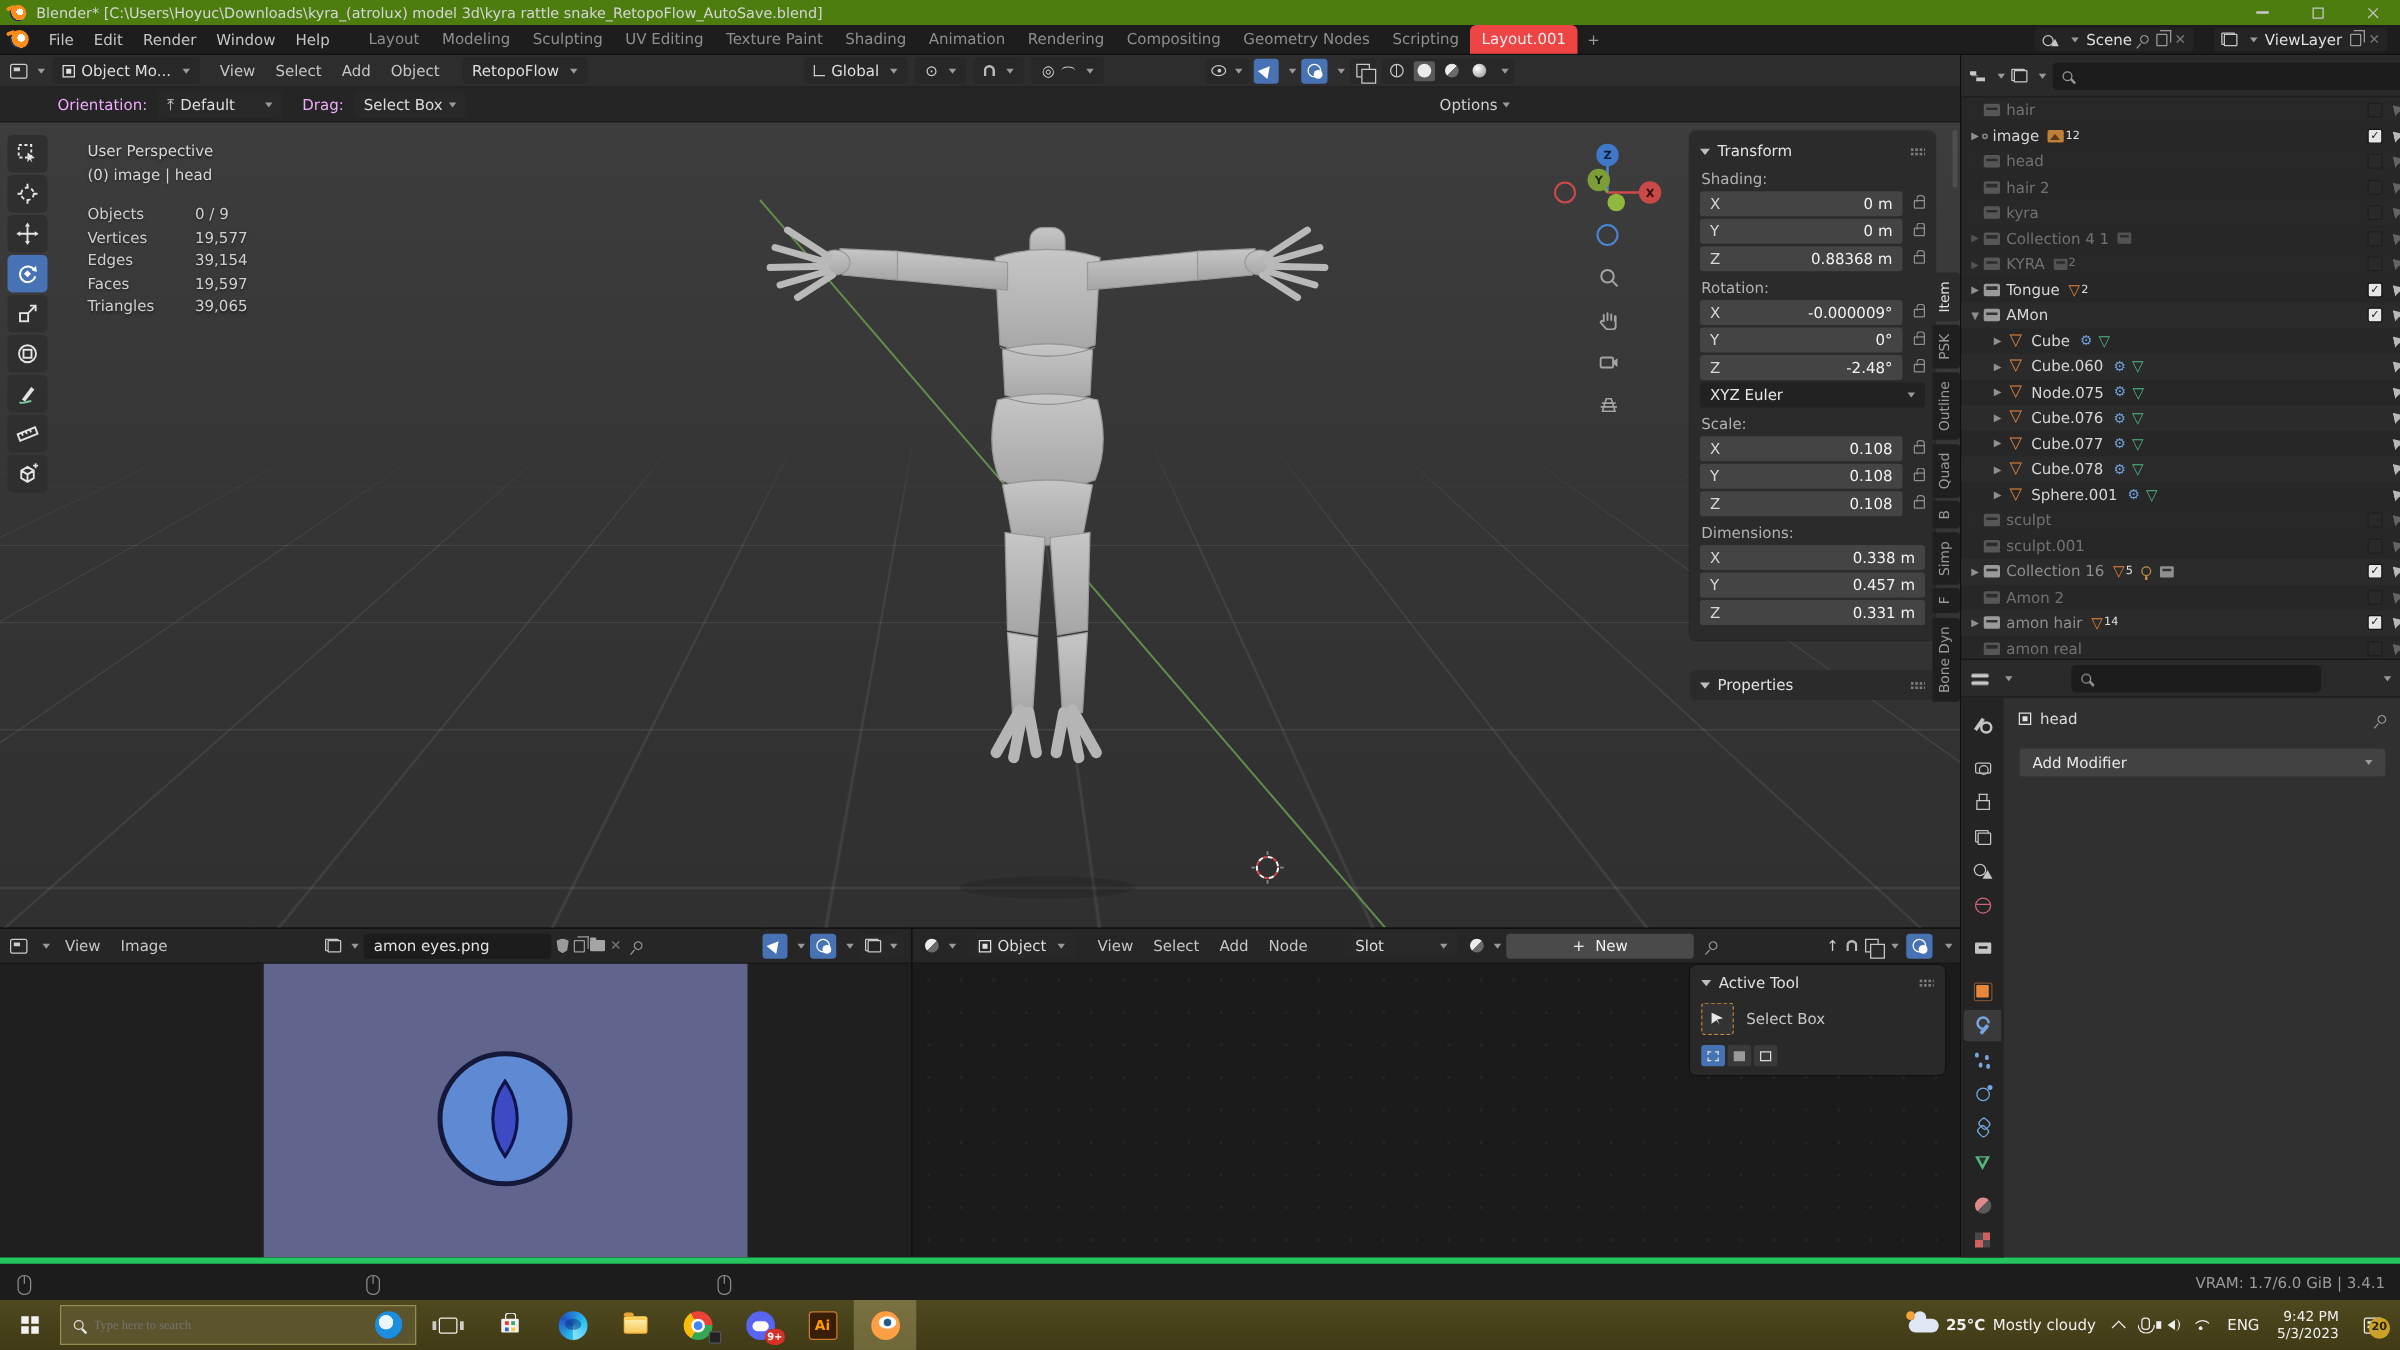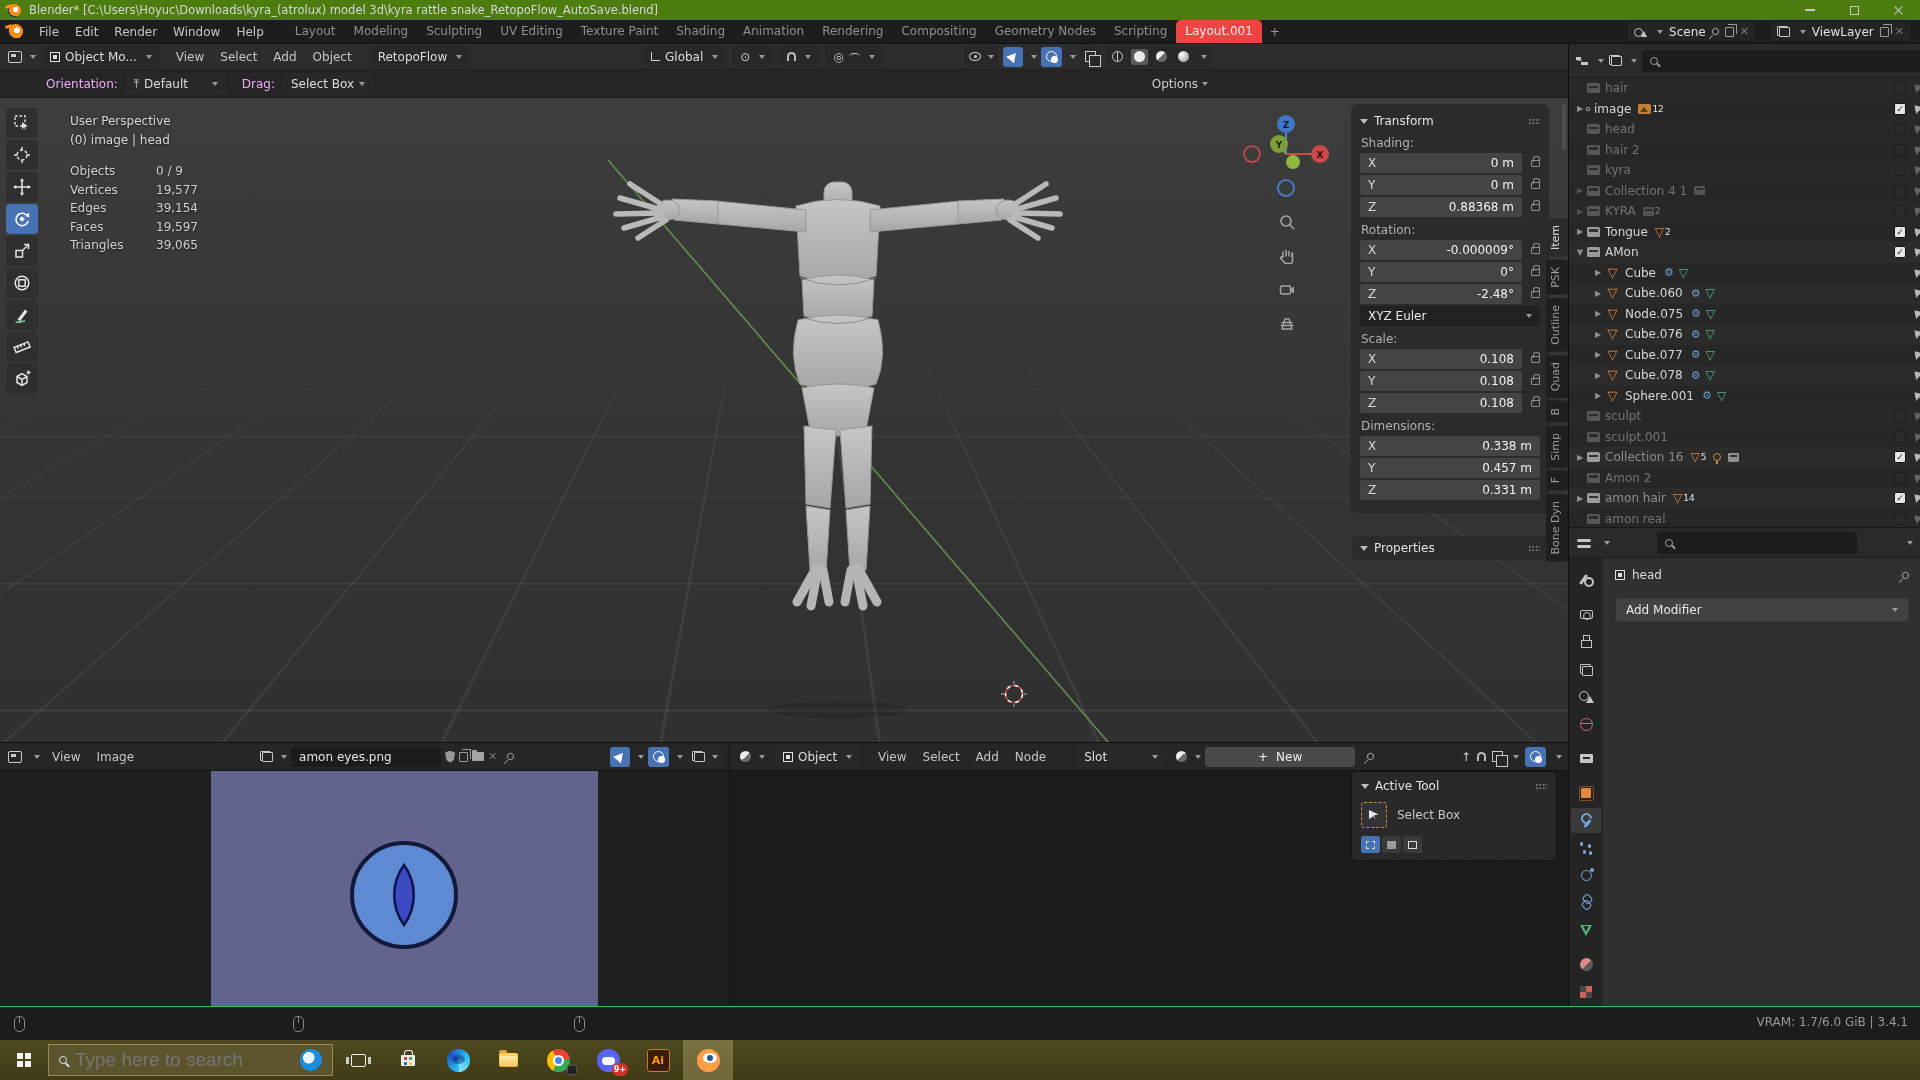--- a/index.html
+++ b/index.html
@@ -227,30 +227,30 @@
 #acttool .phead .dots{margin-left:auto}
 #acttool .toolrow{display:flex;align-items:center;gap:10px;margin:9px 0 8px}
 .tool-thumb{width:26px;height:26px;border:1.4px dashed #c98c3c;border-radius:3px;display:flex;align-items:center;justify-content:center;background:#333}
 .tool-thumb .arr{width:10px;height:10px;background:#e8e8e8;clip-path:polygon(0 0,95% 45%,48% 55%,68% 100%,42% 62%,0 92%)}
 .modebtns{display:flex;gap:2px}
 .mbtn{width:19px;height:17px;background:#3a3a3a;border-radius:2.5px;display:flex;align-items:center;justify-content:center}
 .mbtn.on{background:#4772b3}
 .msq{width:9px;height:8px;border:1.2px dashed #dcdcdc}
 .msq2{width:9px;height:8px;background:#9a9a9a}
 
-#status{left:0;top:1006px;width:1920px;height:34px;background:#1c1c1c;border-top:1px solid #22c55e}
+#status{left:0;top:1006px;width:1920px;height:34px;background:#1c1c1c;border-top:5px solid #22c55e}
 .mouse{position:absolute;top:9px;width:11px;height:16px;border:1.2px solid #8a8a8a;border-radius:5px}
 .mouse::before{content:'';position:absolute;left:4.3px;top:0;width:1.2px;height:6px;background:#8a8a8a}
 #vram{position:absolute;right:12px;top:8px;color:#9a9a9a}
 
 #taskbar{left:0;top:1040px;width:1920px;height:40px;background:linear-gradient(#4f4920,#403b16);display:flex;align-items:center}
 .tb-start{width:48px;height:100%;display:flex;align-items:center;justify-content:center}
 .winlogo{width:6px;height:6px;background:#f2f2f2;box-shadow:8px 0 #f2f2f2,0 8px #f2f2f2,8px 8px #f2f2f2;margin:-8px 8px 0 0}
 .tb-search{width:285px;height:32px;background:#5b542c;border:1px solid #958c4e;display:flex;align-items:center;padding:0 10px;gap:8px}
-.tb-search input{background:transparent;border:none;outline:none;color:#e8e8e8;font-size:19px;width:200px;font-family:Liberation Sans, sans-serif}
+.tb-search input{background:transparent;border:none;outline:none;color:#e8e8e8;font-size:10px;width:200px;font-family:Liberation Serif, serif}
 .tb-search .mag{border-color:#e0e0e0}.tb-search .mag::after{background:#e0e0e0}
 .bing{width:22px;height:22px;border-radius:50%;background:radial-gradient(circle at 40% 40%,#eaf6ff 0 30%,#1b8ee0 32% 70%,#0f6ab4 72%);margin-left:auto}
 .tapps{display:flex;height:100%}
 .tapp{width:50px;height:100%;display:flex;align-items:center;justify-content:center;position:relative}
 .tapp.active{background:rgba(235,220,150,.28)}
 .a-task{width:15px;height:13px;border:1.6px solid #f0f0f0;border-radius:2px;position:relative}
 .a-task::before{content:'';position:absolute;left:-6px;top:2px;width:3px;height:7px;background:rgba(240,240,240,.8)}
 .a-task::after{content:'';position:absolute;right:-6px;top:2px;width:3px;height:7px;background:rgba(240,240,240,.8)}
 .a-store{width:14px;height:11px;background:#f0f0f0;border-radius:1px;position:relative}
 .a-store::before{content:'';position:absolute;top:-5px;left:3px;width:7px;height:5px;border:1.5px solid #f0f0f0;border-bottom:none;border-radius:3px 3px 0 0}
@@ -1343,15 +1343,34 @@
           <span class="a-discord"></span>
           <span class="bdg">9+</span>
         </span>
         <span class="tapp">
           <span class="a-ai">Ai</span>
         </span>
         <span class="tapp active">
           <span class="a-blender"></span>
         </span>
       </span>
+    <span class="tray">
+      <span class="trayitem">
+        <span class="cloud"></span>
+        <b>25°C</b>
+        <span>Mostly cloudy</span>
+      </span>
+      <span class="chevup"></span>
+      <span class="mic"></span>
+      <span class="vol"></span>
+      <span class="wifi"></span>
+      <span>ENG</span>
+      <span class="clockblk">
+        <div>9:42 PM</div>
+        <div>5/3/2023</div>
+      </span>
+      <span class="notif" style="margin-left:6px">
+        <span class="nbadge">20</span>
+      </span>
+    </span>
   </div>
 
 </div>
 
 </body></html>

